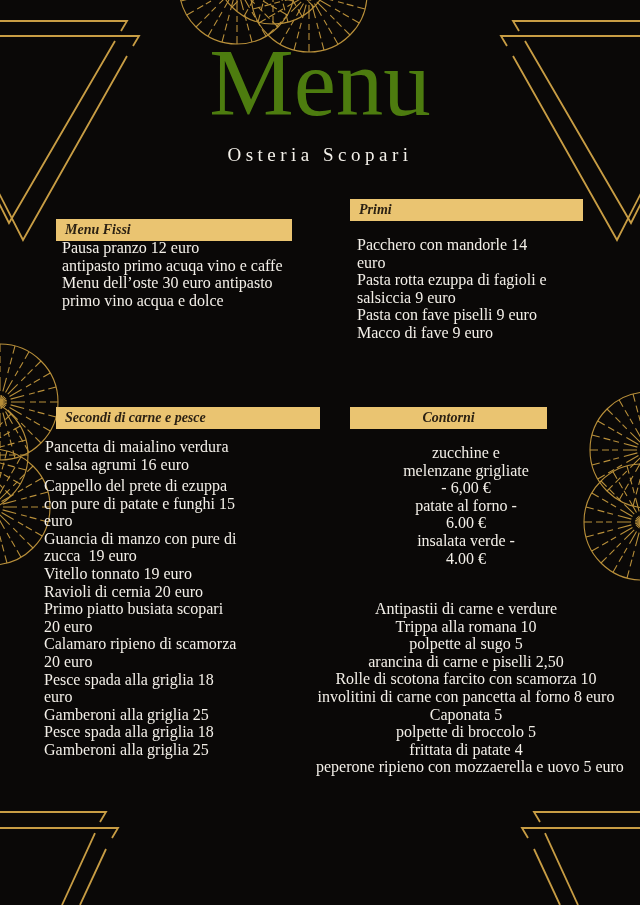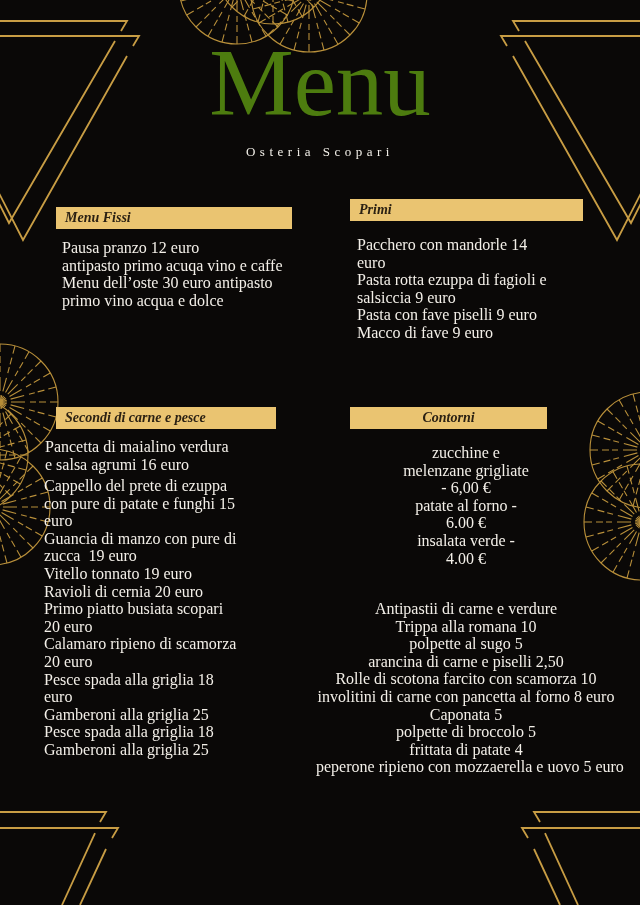--- a/index.html
+++ b/index.html
@@ -15,44 +15,44 @@
   .title{
     position:absolute;left:0;top:36px;width:640px;
     text-align:center;
     font-family:"Liberation Serif", serif;
     font-size:95px;line-height:95px;font-weight:400;
     color:#4d7c0f;margin:0;
   }
   .subtitle{
     position:absolute;left:0;top:144px;width:640px;
     text-align:center;
-    font-size:13px;letter-spacing:4.5px;
+    font-size:19px;letter-spacing:4.5px;
     color:#f4f1ea;
   }
 
   .bar{
     position:absolute;height:22px;
     background:#eac471;
     display:flex;align-items:center;
     font-size:14px;font-weight:bold;font-style:italic;
     color:#2b2113;
     box-sizing:border-box;
   }
   .bar.left-label{padding-left:9px;}
   .bar.center-label{justify-content:center;}
 
   .textblock{position:absolute;color:#f3efe8;font-size:16px;}
   .textblock .line{white-space:pre;line-height:17.6px;}
   .centered{text-align:center;}
 
-  #fissi-bar   {left:56px;  top:207px; width:236px;text-align:center;}
+  #fissi-bar   {left:56px;  top:219px; width:236px;text-align:center;}
   #fissi-body  {left:62px;  top:239px;}
   #primi-bar   {left:350px; top:199px; width:233px;}
   #primi-body  {left:357px; top:236px;}
-  #secondi-bar {left:56px;  top:407px; width:220px;align-items:center;}
+  #secondi-bar {left:56px;  top:407px; width:264px;align-items:center;}
   #secondi-p1  {left:45px;  top:438px;}
   #secondi-p2  {left:44px;  top:477px;}
   #contorni-bar{left:350px; top:407px; width:197px;}
   #contorni-b1 {left:326px; top:444px; width:280px;}
   #contorni-b2 {left:316px; top:600px; width:300px;}
 </style>
 </head>
 <body>
 
 <div class="page">

